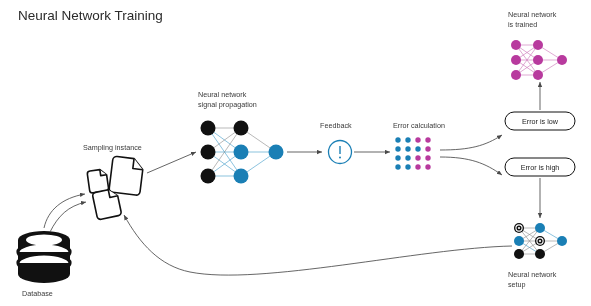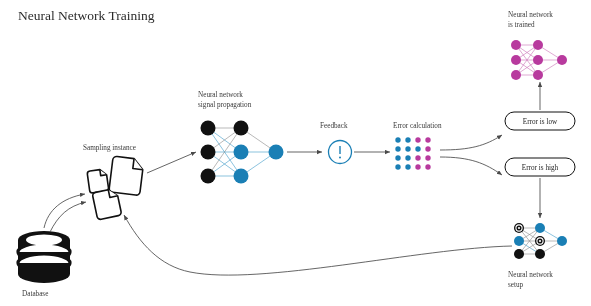--- a/index.html
+++ b/index.html
@@ -1,18 +1,18 @@
 <!DOCTYPE html>
 <html><head>
 <meta charset="utf-8">
 <style>
   html,body{margin:0;padding:0;background:#ffffff;}
   body{width:591px;height:306px;overflow:hidden;
        font-family:"Liberation Sans","DejaVu Sans",sans-serif;}
-  #canvas{position:relative;width:591px;height:306px;font-family:Liberation Serif, serif;}
+  #canvas{position:relative;width:591px;height:306px;}
   svg{position:absolute;top:0;left:0;width:591px;height:306px;}
   .ttl{font-size:13.5px;fill:#2b2b2b;}
   .lbl{font-size:7.2px;fill:#3a3a3a;}
   .pill{font-size:7.2px;fill:#1c1c1c;}
   .ln{stroke:#4a4a4a;stroke-width:.85;fill:none;}
   .lnk{stroke:#8a8a8a;stroke-width:.6;fill:none;}
   .lnkb{stroke:#3e9bc8;stroke-width:.6;fill:none;}
   .lnkm{stroke:#c971b5;stroke-width:.6;fill:none;}
   .doc{stroke:#111;stroke-width:1.6;fill:#fff;stroke-linejoin:round;}
   .pillbox{stroke:#111;stroke-width:1;fill:#fff;}

